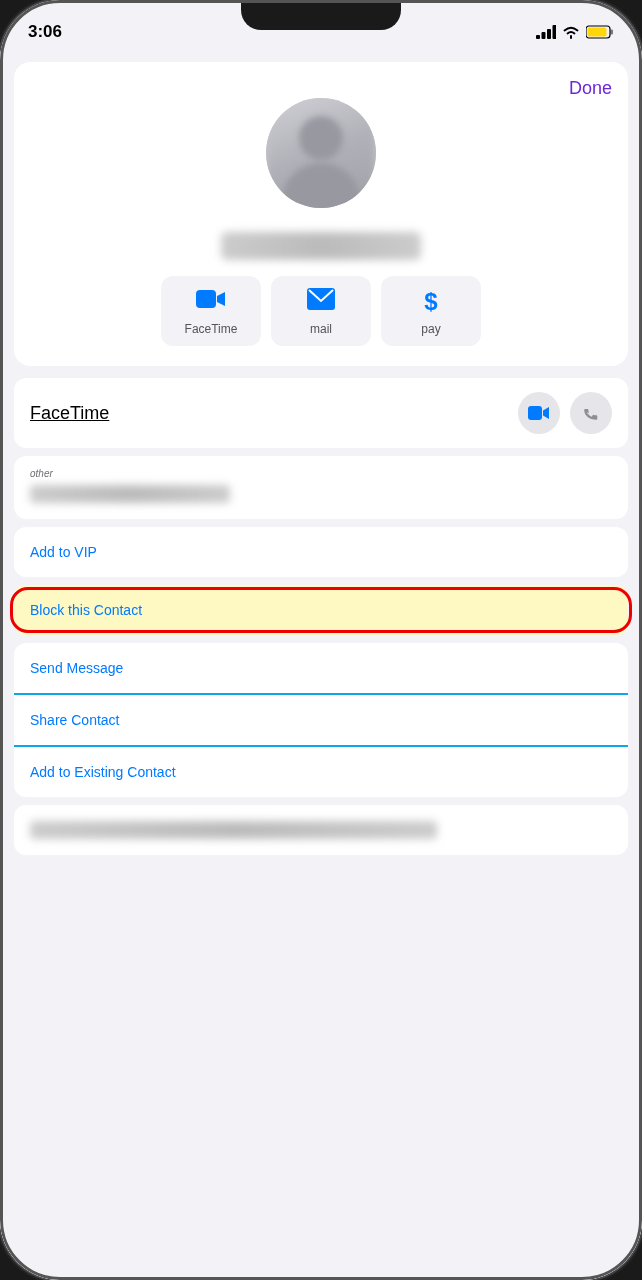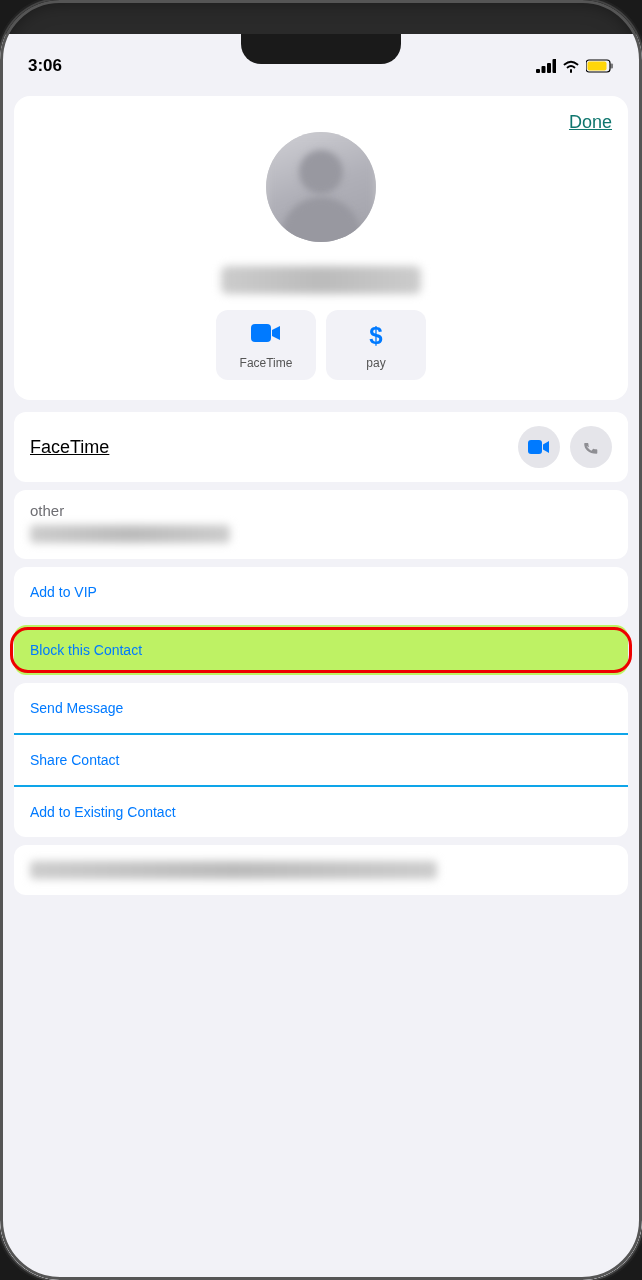--- a/index.html
+++ b/index.html
@@ -29,23 +29,22 @@
       border-radius: 60px;
       border: 3px solid #555;
       pointer-events: none;
       z-index: 100;
     }
 
     .screen {
       position: absolute;
       top: 0; left: 0; right: 0; bottom: 0;
       background: #f2f2f7;
-      border-radius: 8px;
+      border-radius: 26px;
       overflow: hidden;
-      margin-top: 34px;
     }
 
     
     .status-bar {
       display: flex;
       justify-content: space-between;
       align-items: center;
       padding: 14px 28px 0;
       height: 50px;
       background: transparent;
@@ -90,24 +89,23 @@
       border-radius: 16px;
       margin: 12px 14px;
       padding: 16px 16px 20px;
       position: relative;
     }
 
     .done-btn {
       position: absolute;
       top: 16px;
       right: 16px;
-      color: #0f766e;
+      color: #6d28d9;
       font-size: 18px;
       font-weight: 500;
-      text-decoration: underline;
       cursor: pointer;
     }
 
     .avatar-container {
       display: flex;
       justify-content: center;
       align-items: center;
       padding: 20px 0 16px;
     }
 
@@ -236,23 +234,24 @@
 
     
     .other-section {
       background: #ffffff;
       border-radius: 12px;
       margin: 8px 14px;
       padding: 12px 16px 16px;
     }
 
     .other-label {
-      font-size: 15px;
+      font-size: 10px;
       color: #6e6e73;
       margin-bottom: 6px;
+      font-style: italic;
     }
 
     .other-value {
       width: 200px;
       height: 18px;
       background: linear-gradient(90deg, #ccc 0%, #bbb 50%, #ccc 100%);
       border-radius: 4px;
       filter: blur(4px);
     }
 
@@ -369,20 +368,29 @@
           <div class="action-btn">
             <span class="action-btn-icon">
               <svg width="30" height="22" viewBox="0 0 30 22">
                 <rect x="0" y="2" width="20" height="18" rx="4" fill="#007AFF"></rect>
                 <path d="M21 8 L29 4 L29 18 L21 14 Z" fill="#007AFF"></path>
               </svg>
             </span>
             <span class="action-btn-label">FaceTime</span>
           </div>
 
+          <div class="action-btn">
+            <span class="action-btn-icon">
+              <svg width="28" height="22" viewBox="0 0 28 22">
+                <rect x="0" y="0" width="28" height="22" rx="3" fill="#007AFF"></rect>
+                <path d="M2 2 L14 13 L26 2" stroke="white" stroke-width="2" fill="none"></path>
+              </svg>
+            </span>
+            <span class="action-btn-label">mail</span>
+          </div>
 
           <div class="action-btn">
             <span class="action-btn-icon" style="color:#007AFF;font-size:24px;font-weight:600;">$</span>
             <span class="action-btn-label">pay</span>
           </div>
         </div>
       </div>
 
       <div class="section-card">
         <div class="facetime-row">
@@ -408,21 +416,21 @@
         <div class="other-value"></div>
       </div>
 
       <div class="menu-card">
         <div class="menu-item">
           <span class="menu-item-text">Add to VIP</span>
         </div>
       </div>
 
       <div class="menu-card" style="position:relative; overflow: visible; margin: 8px 14px;">
-        <div class="menu-item block-item" style="background:#bef264; border-radius:12px; overflow:visible; position:relative; padding: 16px 16px;">
+        <div class="menu-item block-item" style="background:#fef9c3; border-radius:12px; overflow:visible; position:relative; padding: 16px 16px;">
           <div class="block-highlight"></div>
           <span class="menu-item-text">Block this Contact</span>
         </div>
       </div>
 
       <div class="menu-card">
         <div class="menu-item">
           <span class="menu-item-text">Send Message</span>
         </div>
         <div class="menu-item">

